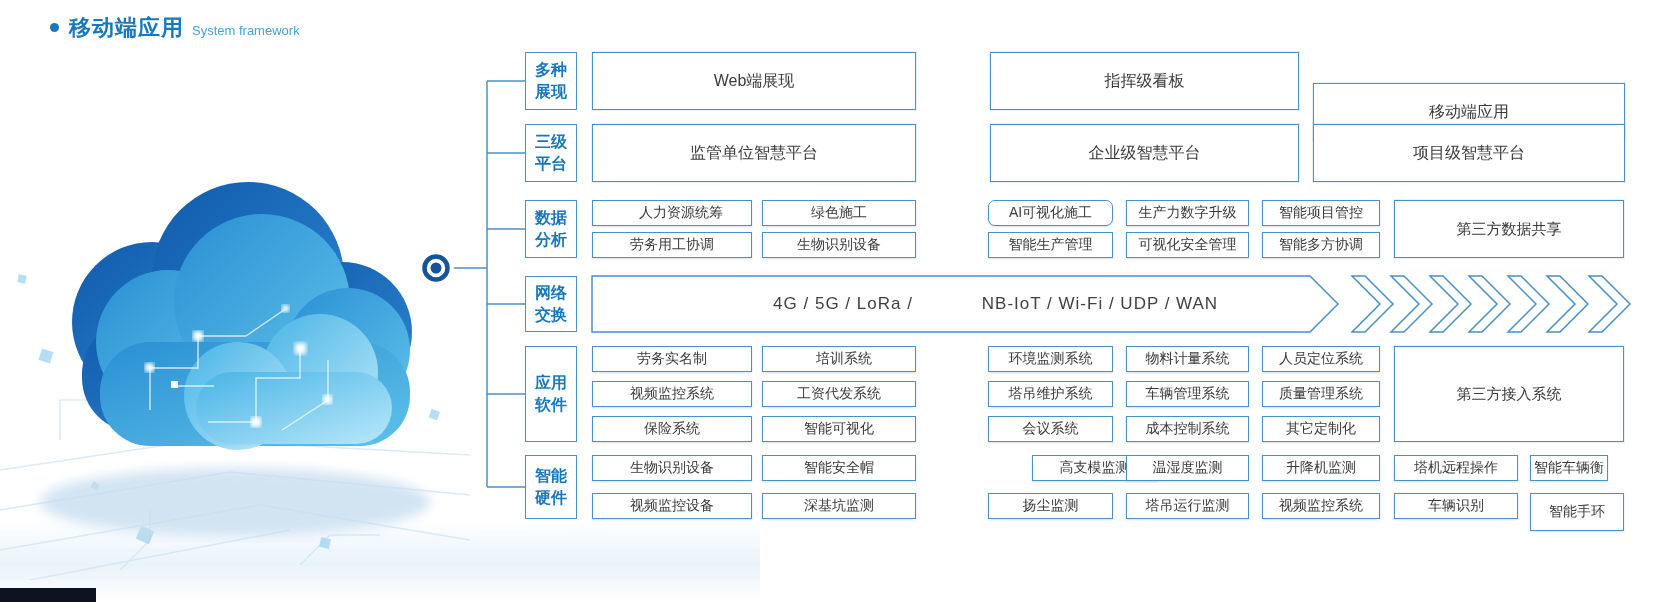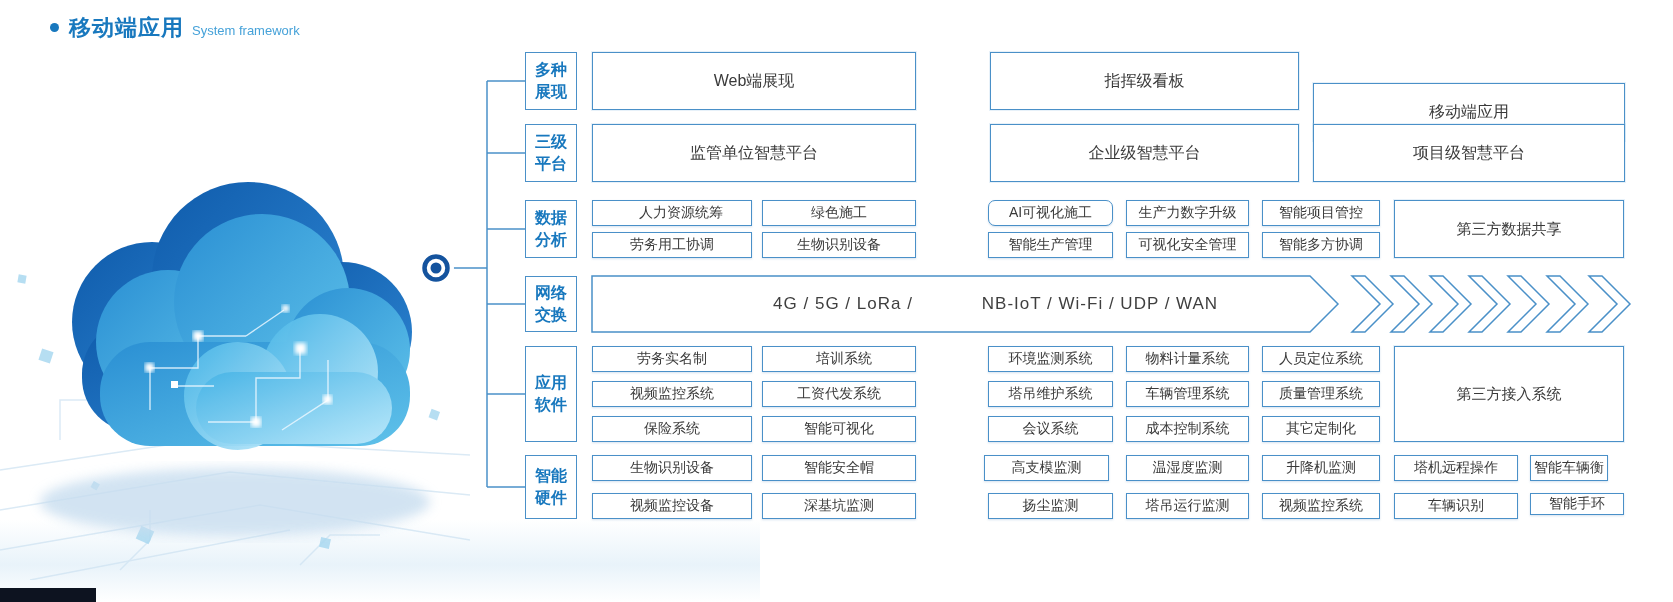--- a/index.html
+++ b/index.html
@@ -201,25 +201,25 @@
   <div class="bx sm" style="left:1262px;top:381px;width:118px;height:26px;">质量管理系统</div>
   <div class="bx sm" style="left:988px;top:416px;width:125px;height:26px;">会议系统</div>
   <div class="bx sm" style="left:1126px;top:416px;width:123px;height:26px;">成本控制系统</div>
   <div class="bx sm" style="left:1262px;top:416px;width:118px;height:26px;">其它定制化</div>
   <div class="bx big" style="left:1394px;top:346px;width:230px;height:96px;font-size:15px;">第三方接入系统</div>
 
   <div class="bx sm" style="left:592px;top:455px;width:160px;height:26px;">生物识别设备</div>
   <div class="bx sm" style="left:762px;top:455px;width:154px;height:26px;">智能安全帽</div>
   <div class="bx sm" style="left:592px;top:493px;width:160px;height:26px;">视频监控设备</div>
   <div class="bx sm" style="left:762px;top:493px;width:154px;height:26px;">深基坑监测</div>
-  <div class="bx sm" style="left:984px;top:455px;width:125px;height:26px;">高支模监测</div>
+  <div class="bx sm" style="left:1032px;top:455px;width:125px;height:26px;">高支模监测</div>
   <div class="bx sm" style="left:1126px;top:455px;width:123px;height:26px;">温湿度监测</div>
   <div class="bx sm" style="left:1262px;top:455px;width:118px;height:26px;">升降机监测</div>
   <div class="bx sm" style="left:1394px;top:455px;width:124px;height:26px;">塔机远程操作</div>
   <div class="bx sm" style="left:1530px;top:455px;width:78px;height:26px;">智能车辆衡</div>
   <div class="bx sm" style="left:988px;top:493px;width:125px;height:26px;">扬尘监测</div>
   <div class="bx sm" style="left:1126px;top:493px;width:123px;height:26px;">塔吊运行监测</div>
   <div class="bx sm" style="left:1262px;top:493px;width:118px;height:26px;">视频监控系统</div>
   <div class="bx sm" style="left:1394px;top:493px;width:124px;height:26px;">车辆识别</div>
-  <div class="bx sm" style="left:1530px;top:493px;width:94px;height:22px;">智能手环</div>
+  <div class="bx sm" style="left:1530px;top:493px;width:94px;height:38px;">智能手环</div>
 
   <div class="edgebar"></div>
 </div>
 
 </body></html>

